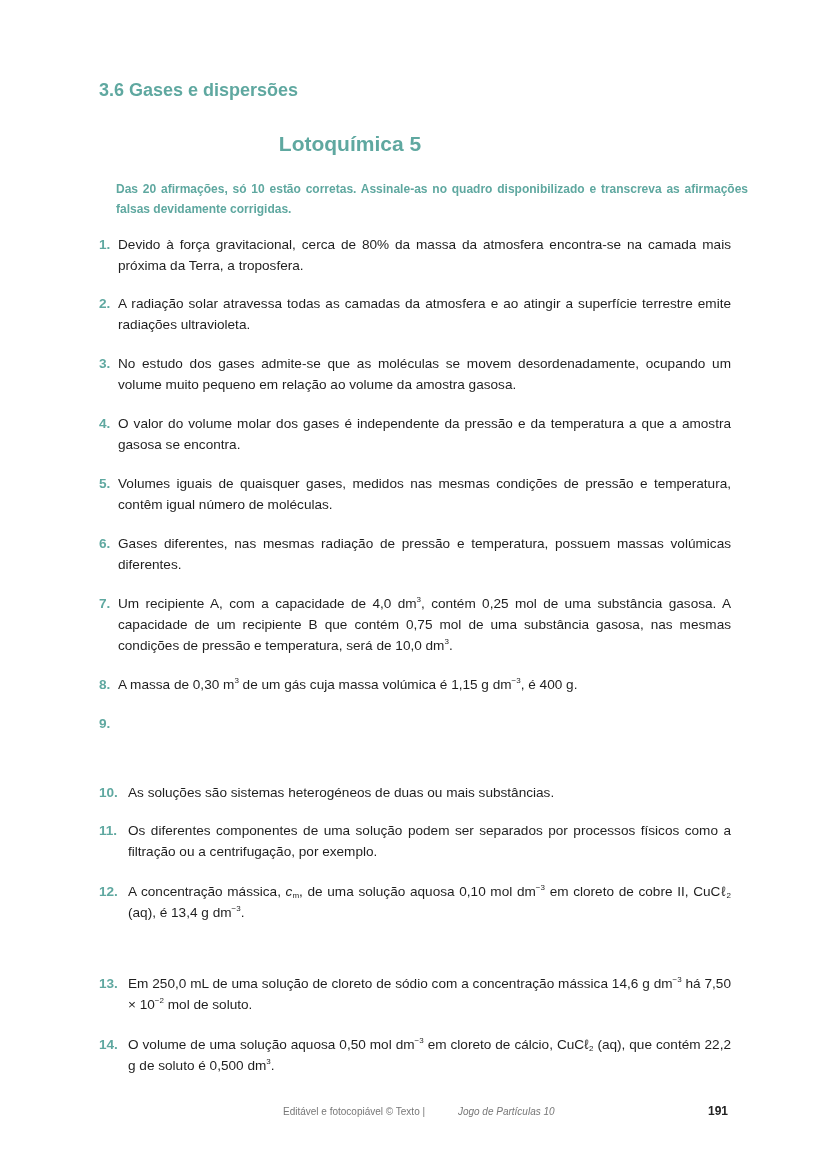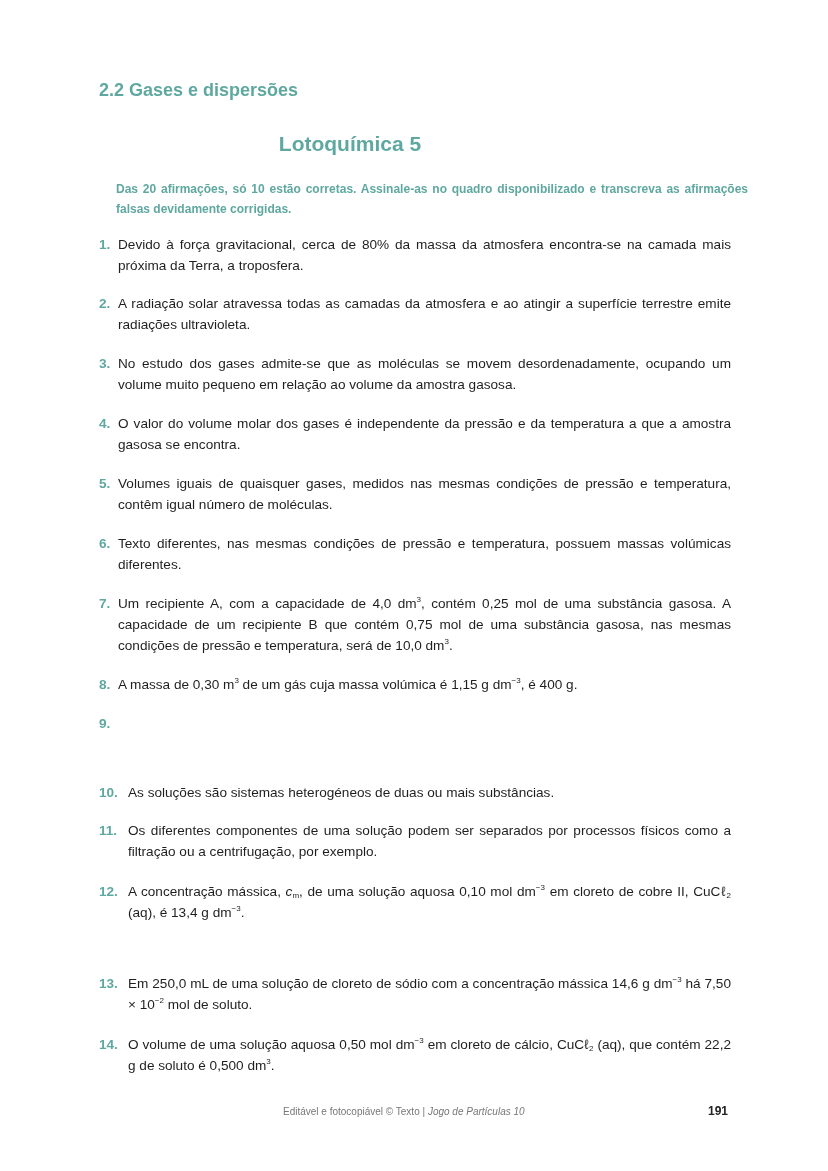--- a/index.html
+++ b/index.html
@@ -9,27 +9,27 @@
   .title { position:absolute; left:0; width:700px; top:132px; text-align:center; font-size:21px; font-weight:bold; color:#5fa8a0; }
   .intro { position:absolute; left:116px; top:179px; width:632px; font-size:12px; font-weight:bold; color:#5fa8a0; line-height:20px; text-align:justify; }
   .item { position:absolute; left:99px; width:632px; font-size:13.6px; line-height:21px; }
   .item .num { position:absolute; left:0; top:0; color:#5fa8a0; font-weight:bold; }
   .item .txt { margin-left:19px; text-align:justify; text-align-last:left; }
   .item.wide .txt { margin-left:29px; }
   .dado { margin-top:9px; }
   sup { font-size:8px; vertical-align:6px; line-height:0; }
   sub { font-size:8px; vertical-align:-2px; line-height:0; }
   .footer { position:absolute; top:1106px; left:283px; font-size:10px; color:#777; }
-  .footer i { font-style:italic; }
+  .footer i { font-style:italic;margin-left:30px; }
   .page { position:absolute; top:1104px; left:708px; font-size:12px; font-weight:bold; color:#222;text-align:center; }
 </style>
 </head>
 <body>
 
-<div class="section">2.2 Gases e dispersões</div>
+<div class="section">3.6 Gases e dispersões</div>
 <div class="title">Lotoquímica 5</div>
 <div class="intro">Das 20 afirmações, só 10 estão corretas. Assinale-as no quadro disponibilizado e transcreva as afirmações falsas devidamente corrigidas.</div>
 
 <div class="item" style="top:234px">
   <span class="num">1.</span>
   <div class="txt">Devido à força gravitacional, cerca de 80% da massa da atmosfera encontra-se na camada mais próxima da Terra, a troposfera.</div>
 </div>
 <div class="item" style="top:293px">
   <span class="num">2.</span>
   <div class="txt">A radiação solar atravessa todas as camadas da atmosfera e ao atingir a superfície terrestre emite radiações ultravioleta.</div>
@@ -41,21 +41,21 @@
 <div class="item" style="top:413px">
   <span class="num">4.</span>
   <div class="txt">O valor do volume molar dos gases é independente da pressão e da temperatura a que a amostra gasosa se encontra.</div>
 </div>
 <div class="item" style="top:473px">
   <span class="num">5.</span>
   <div class="txt">Volumes iguais de quaisquer gases, medidos nas mesmas condições de pressão e temperatura, contêm igual número de moléculas.</div>
 </div>
 <div class="item" style="top:533px">
   <span class="num">6.</span>
-  <div class="txt">Texto diferentes, nas mesmas condições de pressão e temperatura, possuem massas volúmicas diferentes.</div>
+  <div class="txt">Gases diferentes, nas mesmas radiação de pressão e temperatura, possuem massas volúmicas diferentes.</div>
 </div>
 
 <div class="item" style="top:593px">
   <span class="num">7.</span>
   <div class="txt"><span>Um recipiente A, com a capacidade de 4,0 dm</span><sup>3</sup><span>, contém 0,25 mol de uma substância gasosa. A capacidade de um recipiente B que contém 0,75 mol de uma substância gasosa, nas mesmas condições de pressão e temperatura, será de 10,0 dm</span><sup>3</sup><span>.</span></div>
 </div>
 
 <div class="item" style="top:674px">
   <span class="num">8.</span>
   <div class="txt"><span>A massa de 0,30 m</span><sup>3</sup><span> de um gás cuja massa volúmica é 1,15 g dm</span><sup>−3</sup><span>, é 400 g.</span></div>

